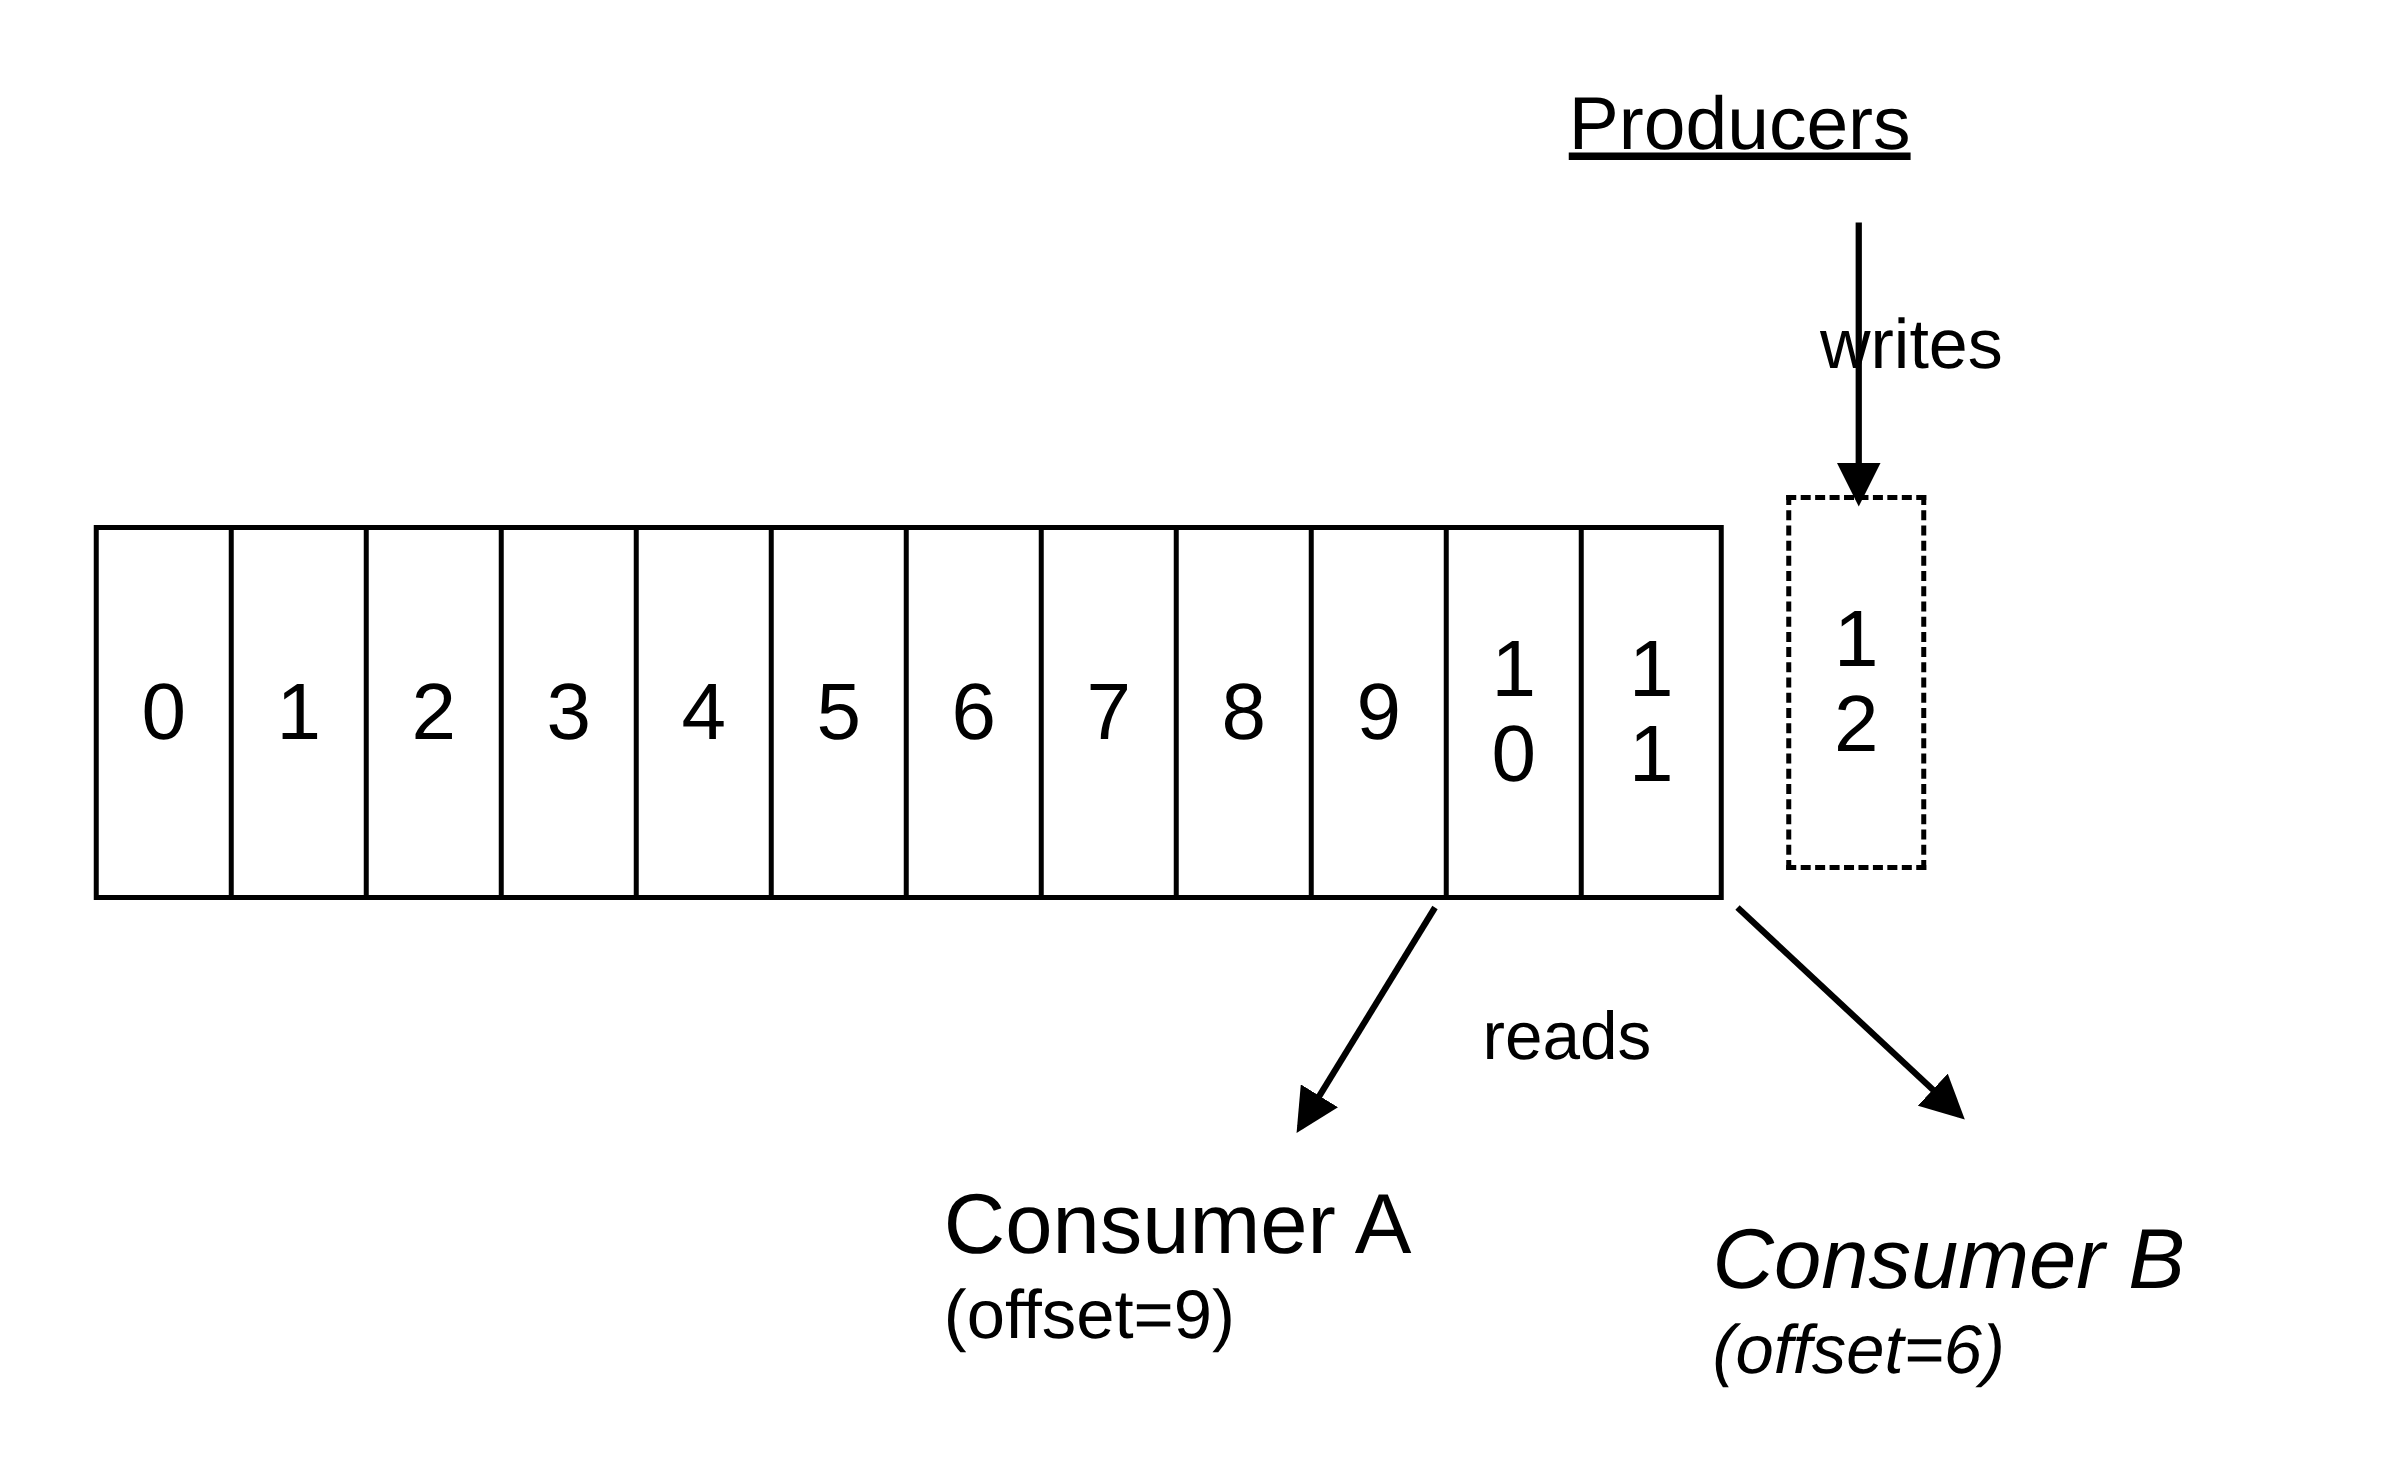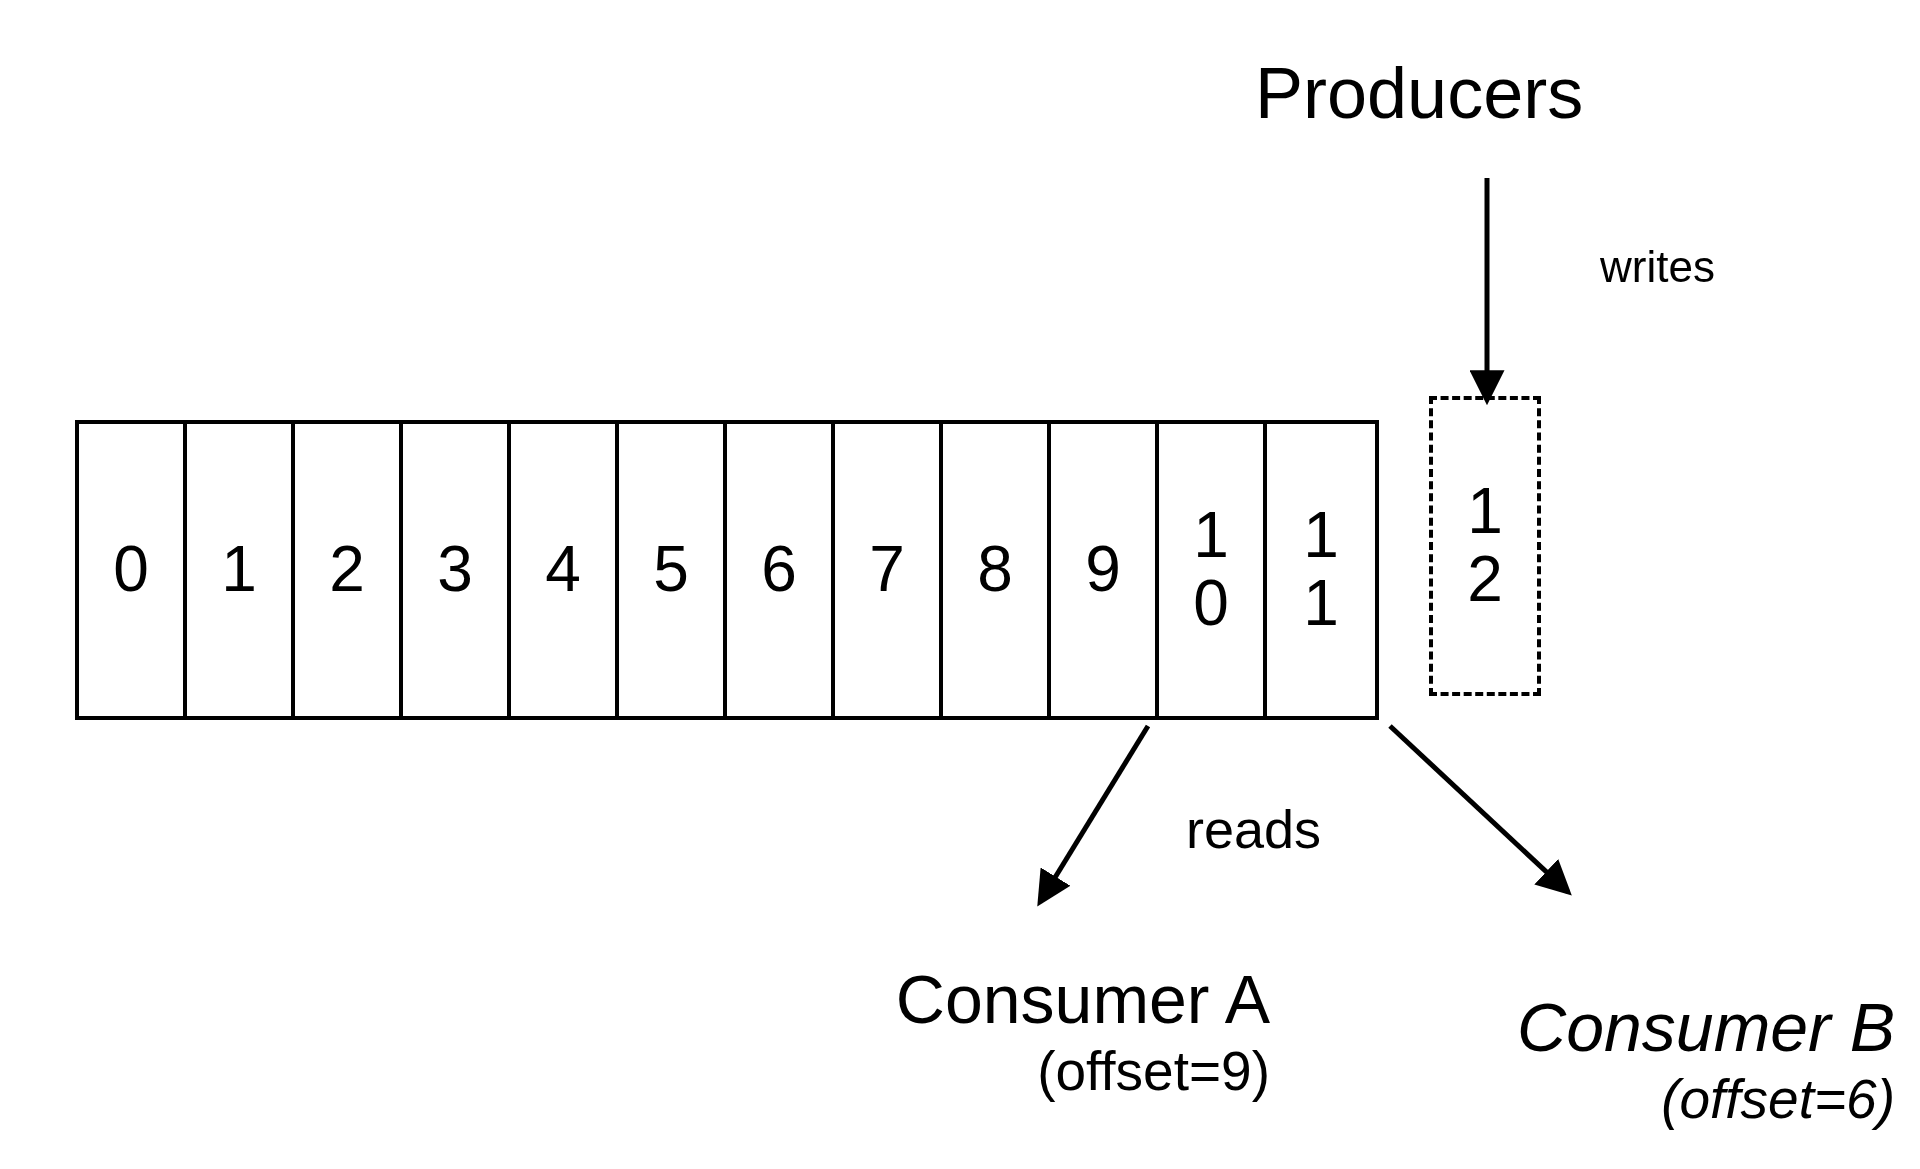--- a/index.html
+++ b/index.html
@@ -62,38 +62,38 @@
     background: #ffffff;
   }
 
   
   .lbl {
     position: absolute;
     white-space: nowrap;
   }
   .producers-label {
     left: 1255px;
-    top: 52px;
-    font-size: 72px;
+    top: 64px;
+    font-size: 60px;
+    text-decoration: underline;
   }
   .writes-label {
-    left: 1600px;
+    left: 1456px;
     top: 242px;
-    font-size: 44px;
+    font-size: 56px;
   }
   .reads-label {
     left: 1158px;
     top: 798px;
     font-size: 54px;
     margin-left: 28px;
   }
   .consumer-block {
     position: absolute;
-    text-align: right;
-    margin-top: 20px;
+    text-align: left;
   }
   .consumer-a-block {
     left: 755px;
     top: 940px;
     width: 515px;
   }
   .consumer-b-block {
     left: 1370px;
     top: 968px;
     width: 525px;

